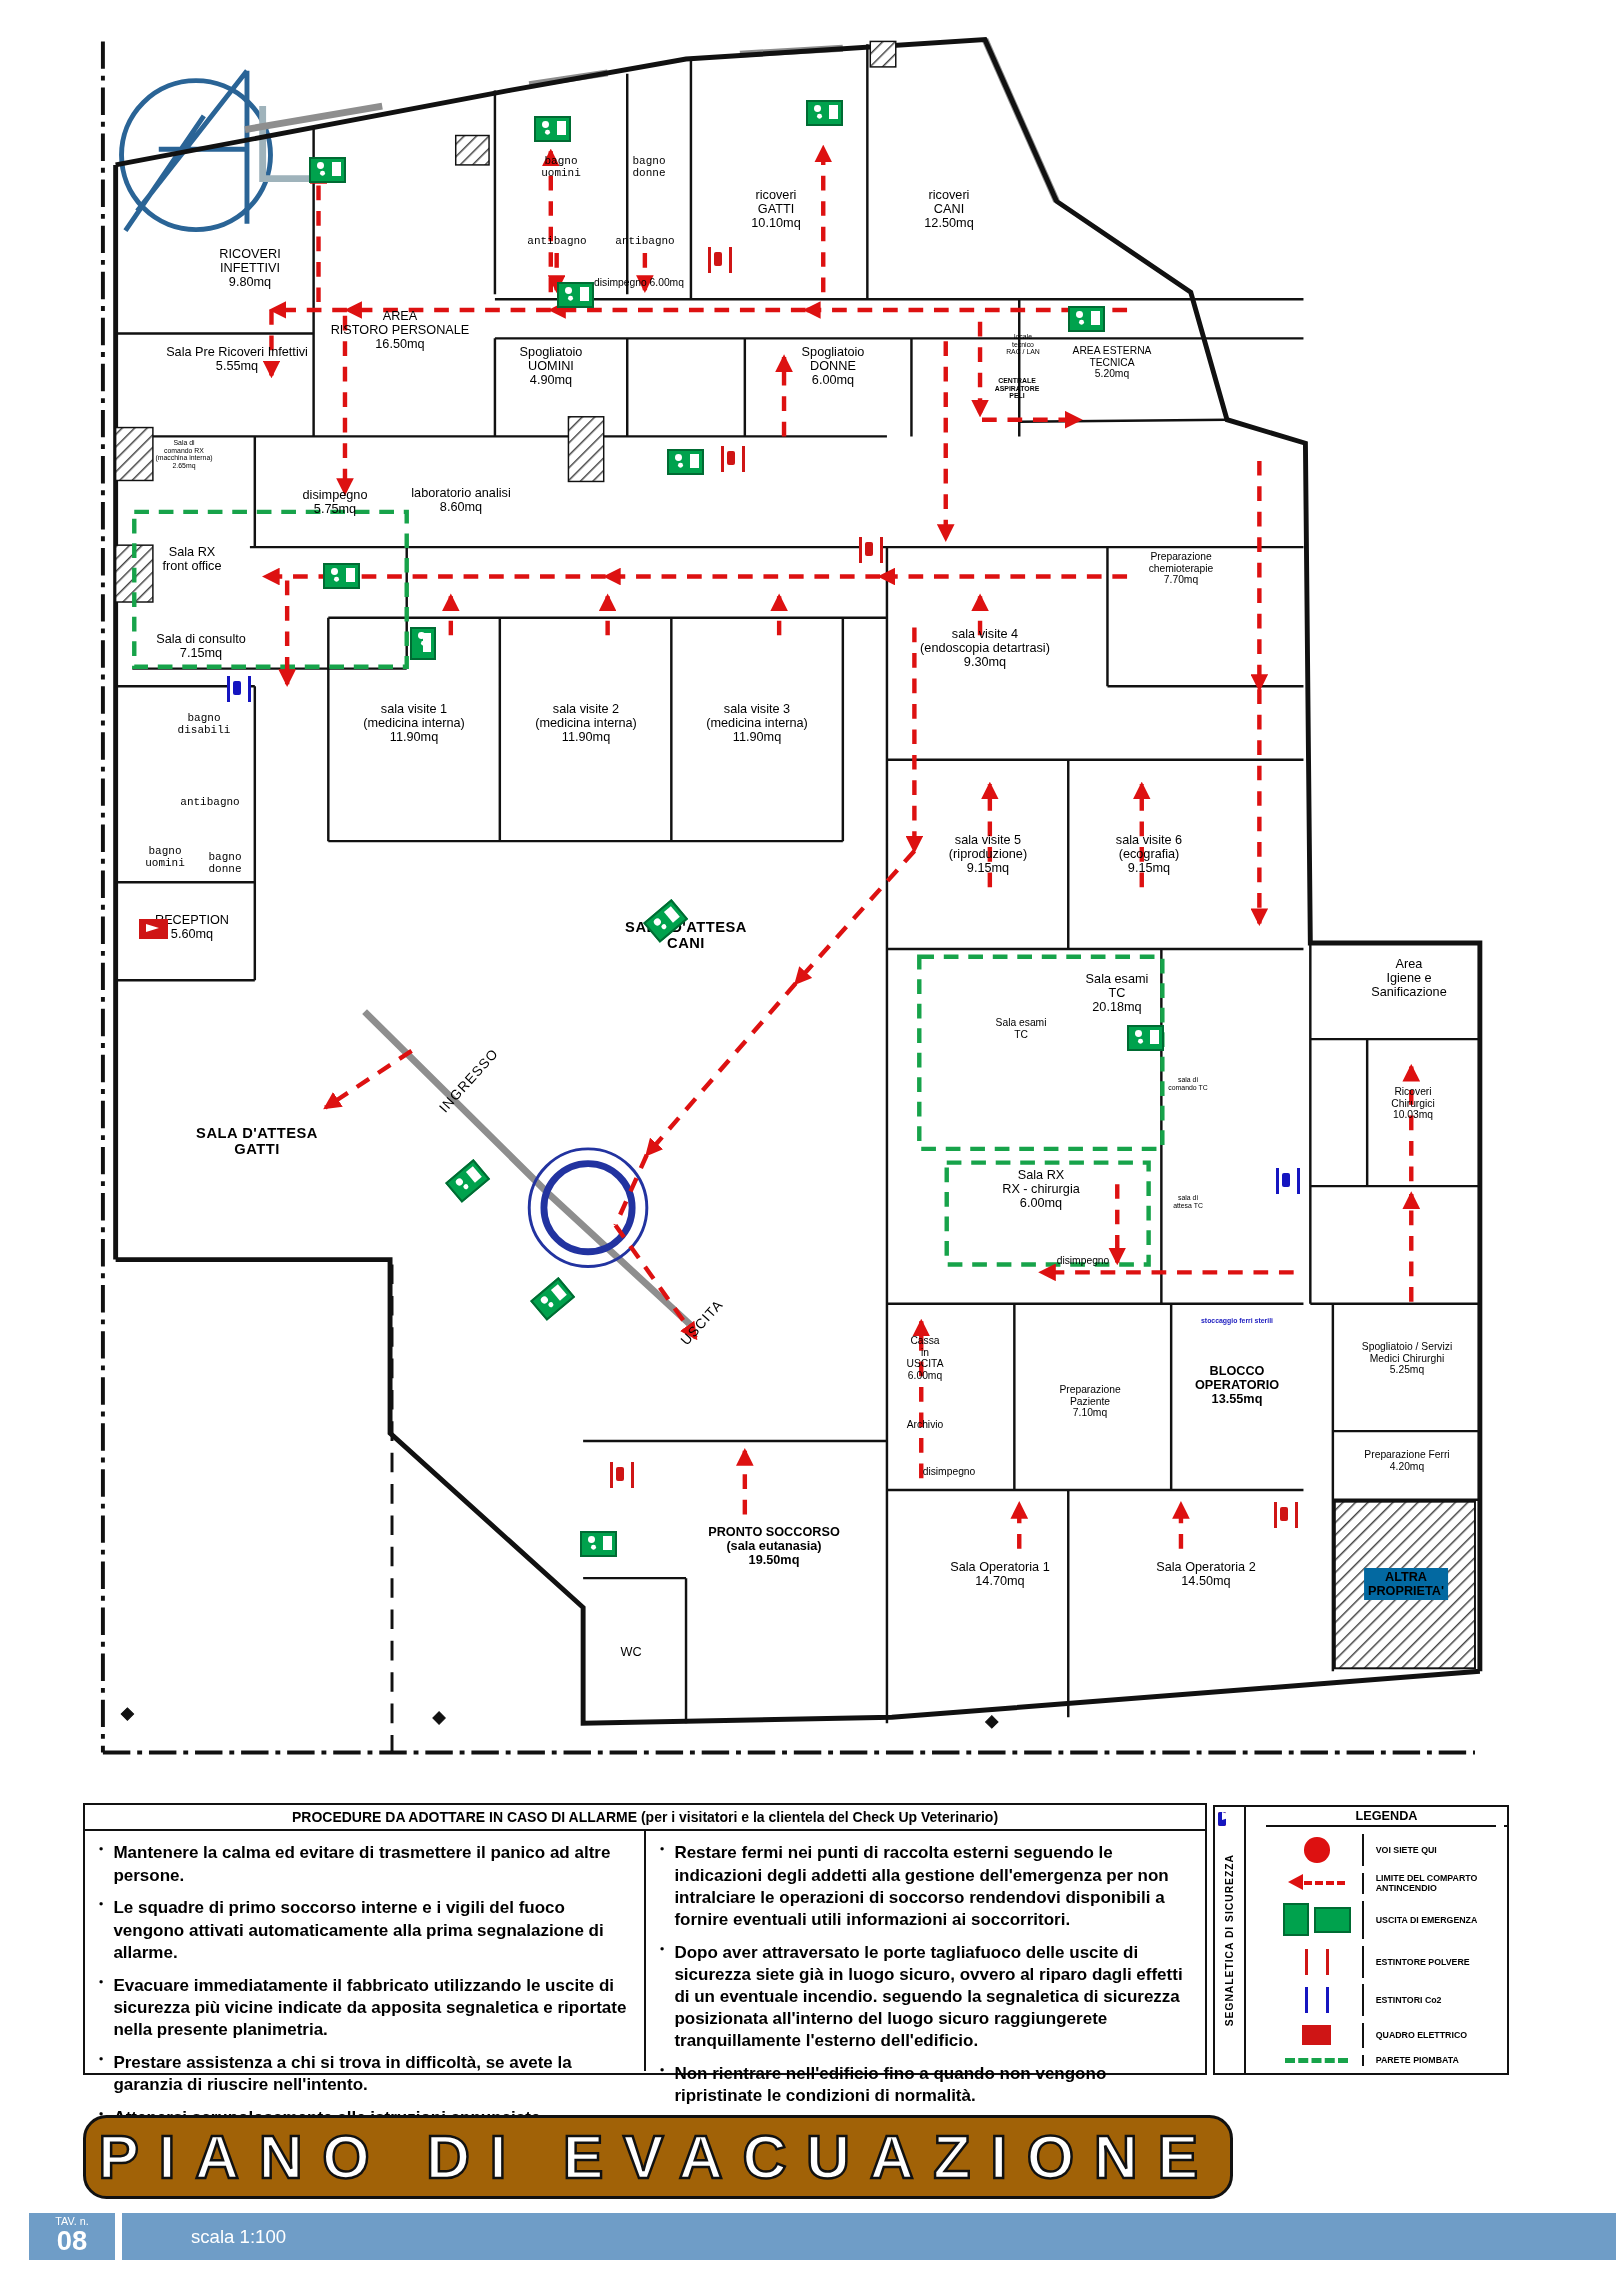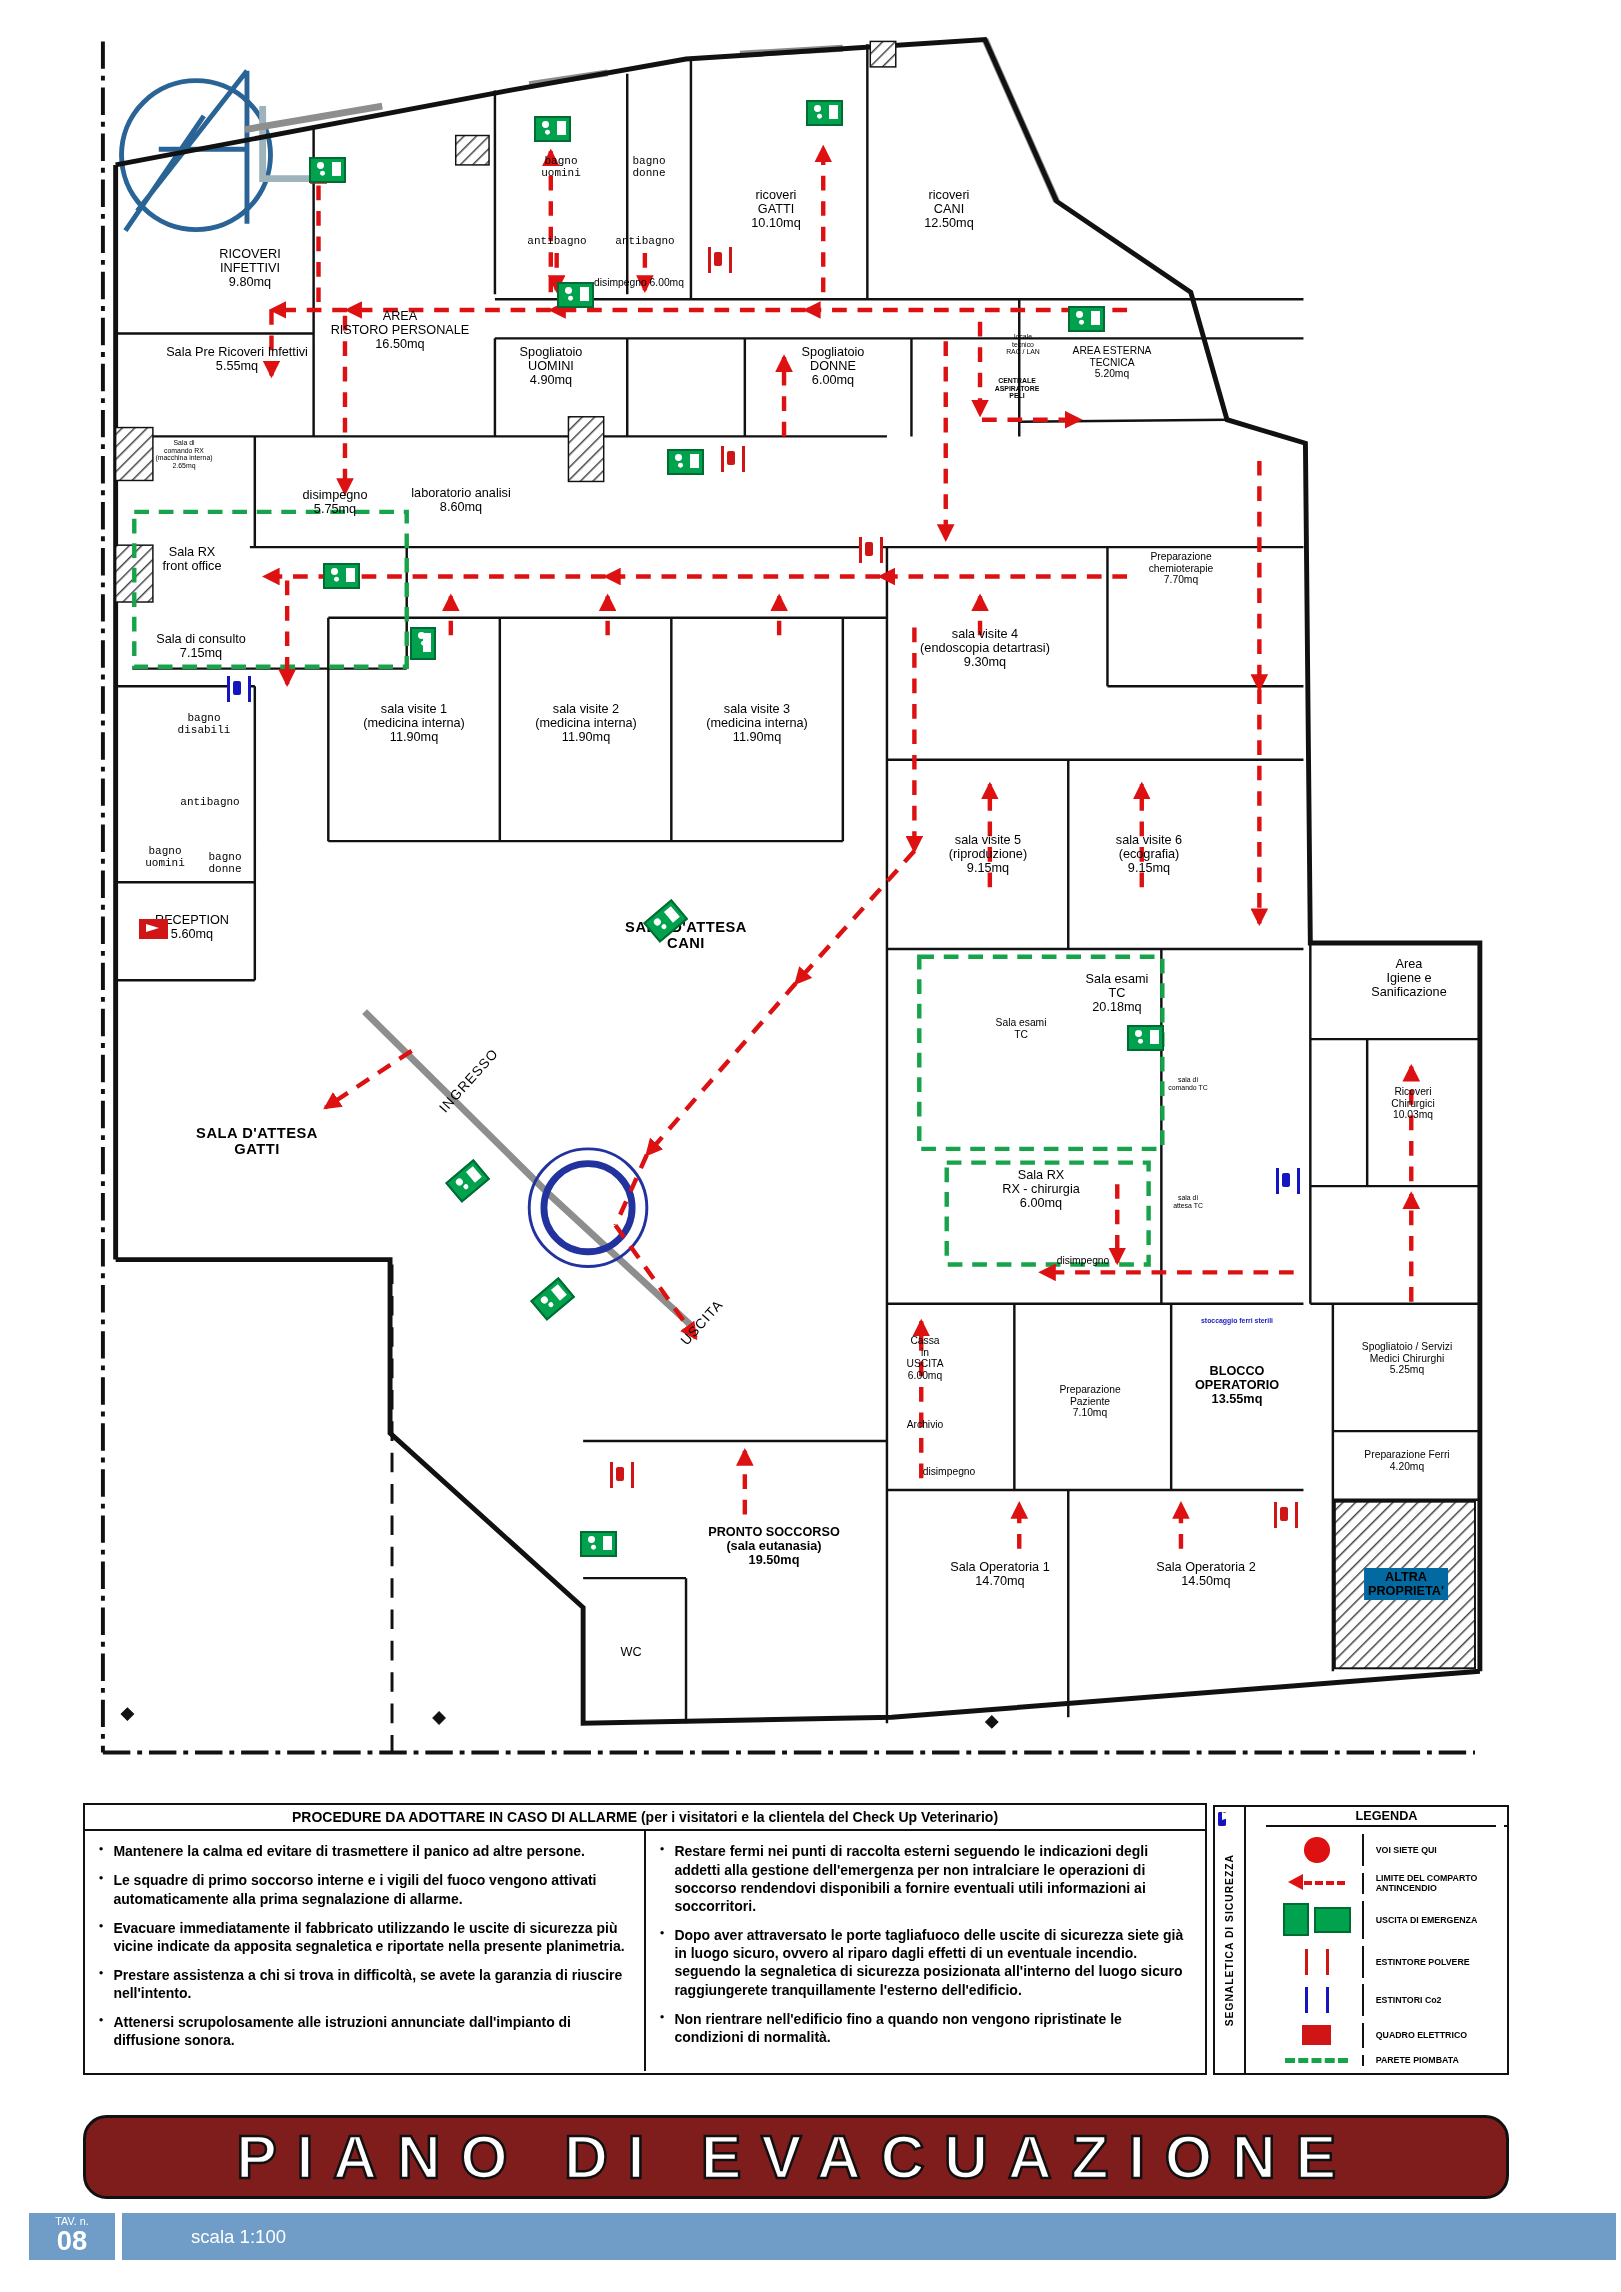--- a/index.html
+++ b/index.html
@@ -28,39 +28,39 @@
   
   .qe{position:absolute;width:29px;height:19.6px;background:#cf1515;z-index:6;}
   .qe::after{content:"";position:absolute;left:6.9px;top:4.9px;width:0;height:0;border-left:13.7px solid #fff;border-top:4.9px solid transparent;border-bottom:4.9px solid transparent;}
   
   .procbox{position:absolute;left:83px;top:1803px;width:1124px;height:272px;border:2.9px solid #111;box-sizing:border-box;z-index:8;background:#fff;}
   .ptitle{border-bottom:2.9px solid #111;text-align:center;font-weight:bold;font-size:14px;padding:3.9px 0;}
   .pcols{display:flex;height:calc(100% - 28px);}
   .pcol{flex:1;padding:7.8px 17.6px 0 13.7px;}
   .pcol+.pcol{border-left:2.9px solid #111;}
   ul.pl{list-style:none;margin:3.9px 0 0;padding:0;}
-  ul.pl li{position:relative;padding-left:14.7px;margin:0 0 10.8px;font-weight:bold;font-size:14px;line-height:1.3;}
+  ul.pl li{position:relative;padding-left:14.7px;margin:0 0 10.8px;font-weight:bold;font-size:17px;line-height:1.3;}
   ul.pl li::before{content:"●";position:absolute;left:0;top:2px;font-size:7.8px;}
   .legbox{position:absolute;left:1213px;top:1805px;width:296px;height:270px;border:2.9px solid #111;box-sizing:border-box;z-index:8;background:#fff;display:flex;}
   .segn{width:29px;border-right:2px solid #111;display:flex;align-items:center;justify-content:center;}
   .segn span{writing-mode:vertical-rl;transform:rotate(180deg);font-size:10.3px;font-weight:bold;letter-spacing:1px;}
   .legmain{flex:1;display:flex;flex-direction:column;margin-left:20px;}
   .legtitle{border-bottom:2px solid #111;text-align:center;font-weight:bold;font-size:12.7px;padding:2px 0;}
   .legrows{flex:1;display:flex;flex-direction:column;justify-content:space-around;padding:3.9px 5.9px;}
   .lgd-row{display:flex;align-items:center;gap:11.8px;justify-content:space-between;}
   .lgd-ic{width:90px;display:flex;align-items:center;justify-content:center;gap:4.9px;border-right:2px solid #111;align-self:stretch;padding:2.9px 0;}
   .lgd-lb{font-size:8.8px;font-weight:bold;flex:1;line-height:1.2;}
   .lgd-row .exit,.lgd-row .ext,.lgd-row .qe{position:static;}
   .dot{width:25.5px;height:25.5px;border-radius:50%;background:#dd1111;}
   .lim{position:relative;width:57px;height:5.9px;}
   .lim i{position:absolute;left:15.7px;top:1px;width:41px;border-top:4.9px dashed #dd1111;}
   .lim::before{content:"";position:absolute;left:0;top:-5.9px;border-right:15.7px solid #dd1111;border-top:8.8px solid transparent;border-bottom:8.8px solid transparent;}
   .par{width:63px;border-top:5.9px dashed #17a34a;}
   
-  .title-box{position:absolute;left:83px;top:2115px;width:1426px;height:84px;border:3.4px solid #111;border-radius:23.5px;box-sizing:border-box;display:flex;align-items:center;justify-content:center;z-index:8;background:#7f1d1d;}
+  .title-box{position:absolute;left:83px;top:2115px;width:1150px;height:84px;border:3.4px solid #111;border-radius:23.5px;box-sizing:border-box;display:flex;align-items:center;justify-content:center;z-index:8;background:#a16207;}
   .title-box span{font-size:61px;font-weight:bold;letter-spacing:19.6px;color:#fff;-webkit-text-stroke:2.5px #111;text-shadow:0 0 1px #111;}
   .tavbox{position:absolute;left:29px;top:2213px;width:86px;height:47px;background:#6f9dc7;color:#fff;text-align:center;z-index:8;}
   .tavbox .l1{font-size:10.8px;margin-top:2px;}
   .tavbox .l2{font-size:27.4px;font-weight:bold;line-height:1;}
   .fbar{position:absolute;left:122px;top:2213px;width:1494px;height:47px;background:#6f9dc7;color:#fff;display:flex;align-items:center;z-index:8;box-sizing:border-box;padding:0 23.5px 0 69px;}
   .fbar .proj{font-size:20.6px;flex:1;}
   .fbar .scale{font-size:18.6px;}
 </style>
 </head>
 <body>

